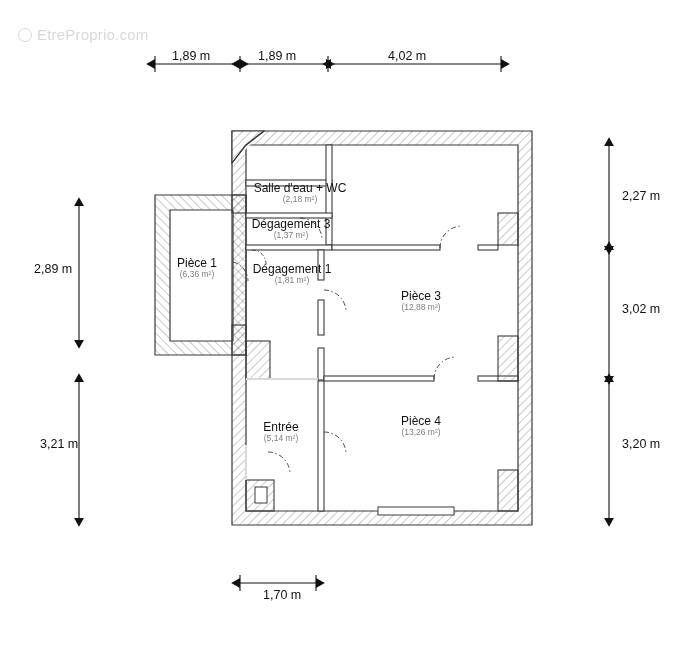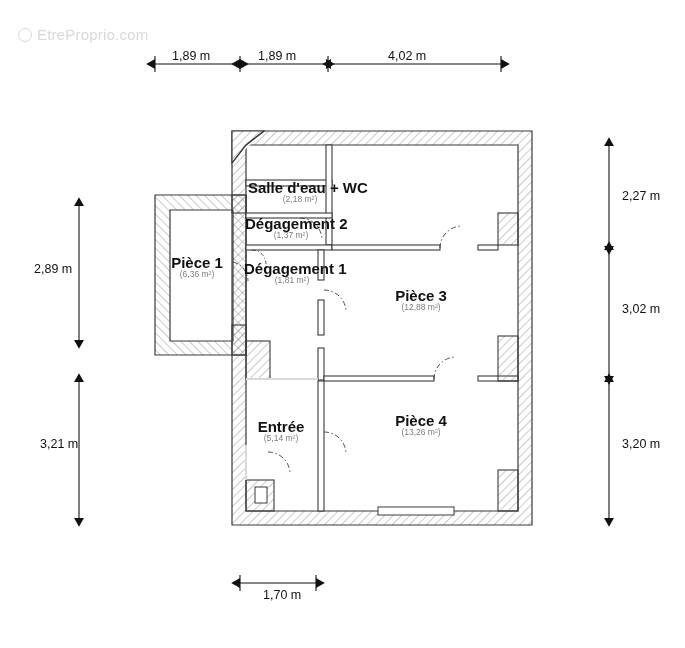--- a/index.html
+++ b/index.html
@@ -45,24 +45,23 @@
     color: #111111;
     white-space: nowrap;
   }
   .room-label {
     position: absolute;
     text-align: center;
     white-space: nowrap;
     color: #111111;
   }
   .room-name {
-    font-size: 15px;
+    font-size: 12px;
     display: block;
     line-height: 12px;
-    font-weight: bold;
   }
   .room-area {
     font-size: 8.5px;
     color: #7d7d7d;
     display: block;
     line-height: 11px;
   }
   svg.plan {
     position: absolute;
     left: 0; top: 0;
@@ -201,21 +200,21 @@
 
   <div class="dim-label" style="left:263px; top:588px;">1,70 m</div>
 
   <div class="room-label" style="left:248px; top:182px; width:104px;">
     <span class="room-name">Salle d'eau + WC</span>
     <span class="room-area">(2,18 m²)</span>
   </div>
 
 
   <div class="room-label" style="left:245px; top:218px; width:92px;">
-    <span class="room-name">Dégagement 2</span>
+    <span class="room-name">Dégagement 3</span>
     <span class="room-area">(1,37 m²)</span>
   </div>
 
   <div class="room-label" style="left:161px; top:257px; width:72px;">
     <span class="room-name">Pièce 1</span>
     <span class="room-area">(6,36 m²)</span>
   </div>
 
   <div class="room-label" style="left:244px; top:263px; width:96px;">
     <span class="room-name">Dégagement 1</span>

